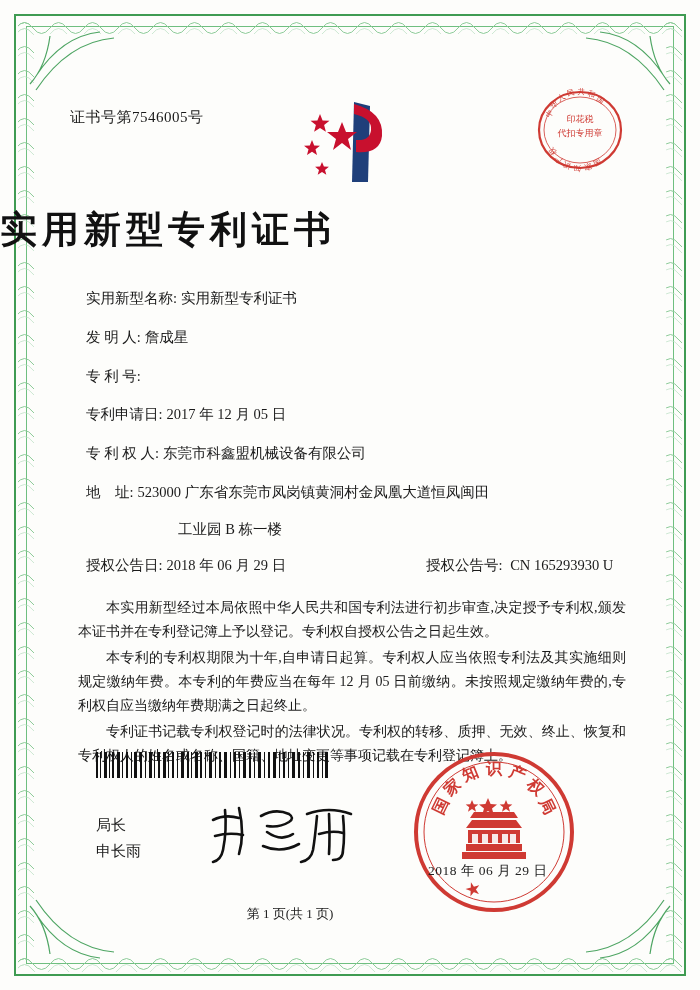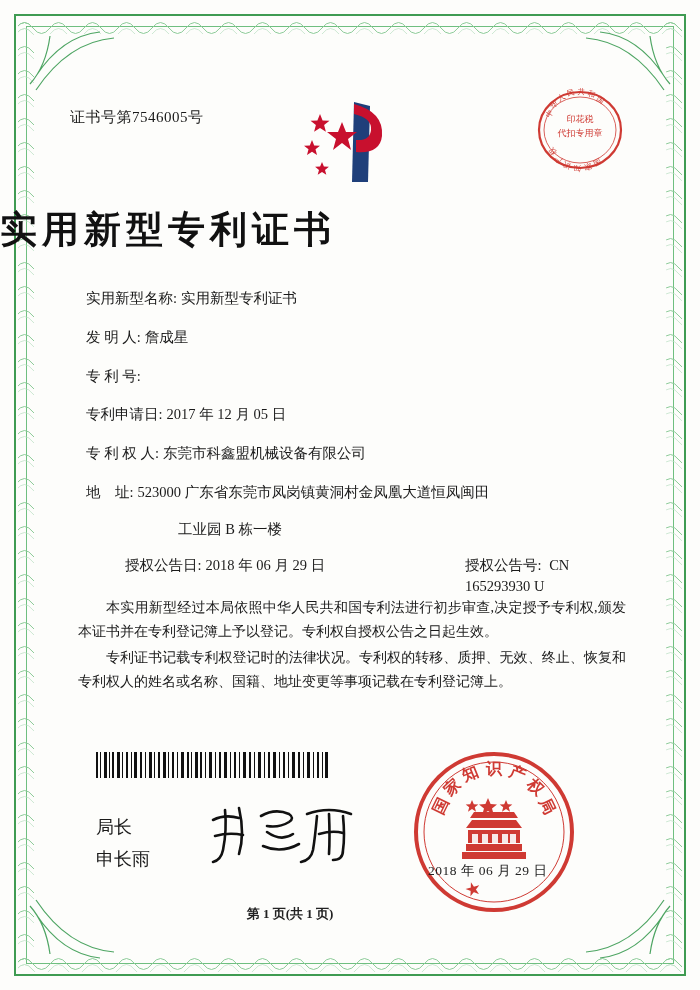--- a/index.html
+++ b/index.html
@@ -131,21 +131,21 @@
   .barcode {
     position: absolute;
     left: 96px; top: 752px;
     width: 232px; height: 26px;
   }
 
   
   .sig-labels {
     position: absolute;
     left: 96px; top: 812px;
-    font-size: 18px;
+    font-size: 15px;
     line-height: 1.75;
     font-family: Liberation Serif, serif;
   }
   .signature {
     position: absolute;
     left: 205px; top: 802px;
     width: 170px; height: 64px;
   }
 
   
@@ -163,21 +163,20 @@
   }
 
   
   .footer {
     position: absolute;
     left: 0; top: 905px;
     width: 580px;
     text-align: center;
     font-size: 13px;
     color: #222;
-    font-weight: bold;
   }
 </style>
 </head>
 <body>
 
 <div class="page">
 
   <div class="border-outer"></div>
   <div class="border-inner"></div>
   <svg class="guilloche" viewBox="0 0 668 958" preserveAspectRatio="none">
@@ -254,32 +253,33 @@
     <div class="frow">
       <span class="flabel">专 利 权 人:</span>
       <span class="fvalue">东莞市科鑫盟机械设备有限公司</span>
     </div>
     <div class="frow" style="margin-bottom:2px;">
       <span class="flabel">地    址:</span>
       <span class="fvalue">523000  广东省东莞市凤岗镇黄洞村金凤凰大道恒凤闽田</span>
     </div>
     <div class="addr-cont">工业园 B 栋一楼</div>
 
-    <div class="frow row-grant" style="margin-top:16px;margin-left:39px;">
+    <div class="frow row-grant" style="margin-top:16px;">
       <span class="flabel">授权公告日:</span>
       <span class="fvalue" style="flex:0 0 auto;">2018 年 06 月 29 日</span>
       <span class="col2">
         <span>授权公告号:</span>
         <span style="margin-left:4px;">CN 165293930 U</span>
       </span>
     </div>
   </div>
 
   <div class="paras">
     <p>本实用新型经过本局依照中华人民共和国专利法进行初步审查,决定授予专利权,颁发本证书并在专利登记簿上予以登记。专利权自授权公告之日起生效。</p>
+    <p>本专利的专利权期限为十年,自申请日起算。专利权人应当依照专利法及其实施细则规定缴纳年费。本专利的年费应当在每年 12 月 05 日前缴纳。未按照规定缴纳年费的,专利权自应当缴纳年费期满之日起终止。</p>
     <p>专利证书记载专利权登记时的法律状况。专利权的转移、质押、无效、终止、恢复和专利权人的姓名或名称、国籍、地址变更等事项记载在专利登记簿上。</p>
   </div>
 
   <svg class="barcode" viewBox="0 0 232 26" preserveAspectRatio="none">
     <g fill="#111">
       <rect x="0" y="0" width="2" height="26"></rect>
         <rect x="4" y="0" width="1" height="26"></rect>
       <rect x="8" y="0" width="3" height="26"></rect>
         <rect x="13" y="0" width="1" height="26"></rect>
       <rect x="16" y="0" width="2" height="26"></rect>

